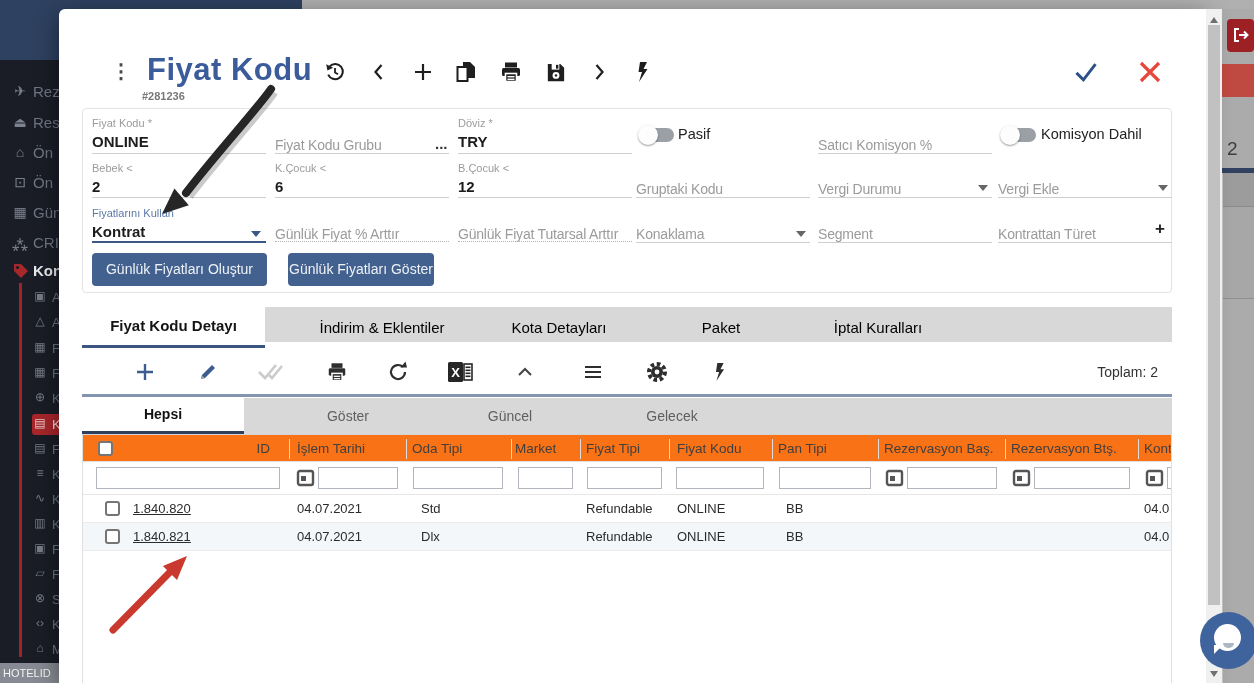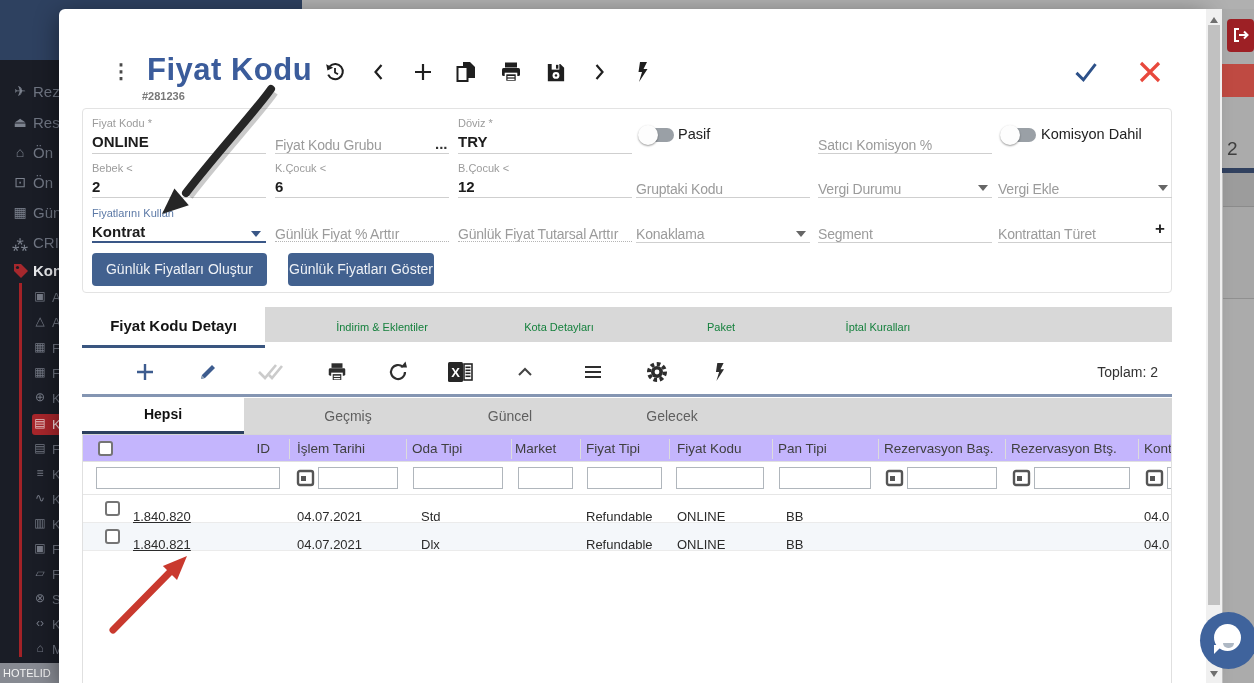--- a/index.html
+++ b/index.html
@@ -28,35 +28,35 @@
 .uline{position:absolute;height:1px;background:#cfcfcf}
 .uline.dotted{background:none;border-bottom:1px dotted #b5b5b5}
 .uline.focus{height:2px;background:#3a5787}
 .dd{position:absolute;width:0;height:0;border-left:5px solid transparent;border-right:5px solid transparent;border-top:6px solid #666}
 .btn{position:absolute;top:144px;height:33px;background:#42618f;color:#eef1f6;font-size:14px;border:none;border-radius:4px;text-align:center;line-height:33px;white-space:nowrap}
 .toggle{position:absolute;width:34px;height:14px;background:#9aa0a6;border-radius:7px}
 .toggle .knob{position:absolute;left:-2px;top:-3px;width:20px;height:20px;background:#fdfdfd;border-radius:50%;box-shadow:0 1px 2px rgba(0,0,0,.4)}
 .tlabel{position:absolute;font-size:14.5px;color:#222}
 .tabsbar{left:23px;top:298px;width:1090px;height:35px;background:#d8d8d8}
 .tab-active{position:absolute;left:0;top:0;width:183px;height:41px;background:#fff;border-bottom:3px solid #3a5680;font-size:15px;font-weight:bold;color:#141414;text-align:center;line-height:38px}
-.tab{position:absolute;top:0;height:41px;font-size:11px;color:#15803d;line-height:41px;text-align:center;width:200px;margin-left:-100px}
+.tab{position:absolute;top:0;height:41px;font-size:15px;color:#000000;line-height:41px;text-align:center;width:200px;margin-left:-100px}
 .toolbar{left:23px;top:339px;width:1090px;height:49px;border-bottom:3px solid #8495b2}
 .ticon{position:absolute;top:10px;width:28px;height:28px;display:flex;align-items:center;justify-content:center}
 .total{position:absolute;right:14px;top:16px;font-size:14px;color:#333}
 .subtabs{left:23px;top:389px;width:1090px;height:39px;background:#d8d8d8}
 .stab-active{position:absolute;left:0;top:0;width:162px;height:36px;background:#fff;border-bottom:3px solid #2c405e;font-size:14px;font-weight:bold;color:#111;text-align:center;line-height:33px}
 .stab{position:absolute;top:0;height:36px;font-size:14px;color:#5f5f5f;line-height:36px;text-align:center;width:160px;margin-left:-80px}
 .tarea{left:23px;top:425px;width:1090px;height:249px;border-left:1px solid #e0e0e0;border-right:1px solid #e0e0e0;overflow:hidden}
-.thead{position:absolute;left:0;top:0;width:1089px;height:28px;background:#c4b5fd;border-top:1px solid #d5d5d5;border-bottom:1px solid #e0e0e0}
+.thead{position:absolute;left:0;top:0;width:1089px;height:28px;background:#f97316;border-top:1px solid #d5d5d5;border-bottom:1px solid #e0e0e0}
 .th{position:absolute;top:0;height:28px;font-size:13.5px;color:#3f3f3f;line-height:28px;white-space:nowrap}
 .colsep{position:absolute;top:4px;height:20px;width:1px;background:#dcdcdc}
 .frow{position:absolute;left:0;top:28px;width:1089px;height:33px;background:#fff;border-bottom:1px solid #e6e6e6}
 .finput{position:absolute;top:5px;height:22px;background:#fff;border:1px solid #b0b6bc}
 .drow{position:absolute;left:0;width:1089px;height:28px;border-bottom:1px solid #ebebeb;font-size:13px;color:#2b2b2b}
-.cell{position:absolute;top:8px;height:28px;line-height:28px;white-space:nowrap}
+.cell{position:absolute;top:0;height:28px;line-height:28px;white-space:nowrap}
 .cb{position:absolute;width:15px;height:15px;border:2px solid #757575;border-radius:3px;background:#fff}
 .idlink{text-decoration:underline;color:#2b2b2b}
 .sbar{left:1206px;top:9px;width:16px;height:674px;background:#f0f0f0}
 .sthumb{position:absolute;left:2px;top:16px;width:12px;height:580px;background:#c1c1c1}
 .sarrow{position:absolute;left:4px;width:0;height:0;border-left:4px solid transparent;border-right:4px solid transparent}
 .chat{left:1200px;top:612px;width:57px;height:57px;border-radius:50%;background:#3f639c}
 svg{display:block}
 </style>
 </head>
 <body>
@@ -403,21 +403,21 @@
     <div class="ticon" style="left:624px">
       <svg width="18" height="24" viewBox="0 0 20 24">
           <path d="M7 2 H14 L10.5 9 H14.5 L6 22 L9 12 H5.5 Z" fill="#2e2e2e"></path>
         </svg>
     </div>
     <div class="total">Toplam: 2</div>
   </div>
 
   <div class="abs subtabs">
     <div class="stab-active">Hepsi</div>
-    <div class="stab" style="left:266px">Geçmiş</div>
+    <div class="stab" style="left:266px">Göster</div>
     <div class="stab" style="left:428px">Güncel</div>
     <div class="stab" style="left:590px">Gelecek</div>
   </div>
 
   <div class="abs tarea">
     <div class="thead">
       <div class="cb" style="left:15px;top:6px"></div>
       <div class="th" style="left:107px;width:80px;text-align:right">ID</div>
       <div class="th" style="left:214px">İşlem Tarihi</div>
       <div class="th" style="left:329px">Oda Tipi</div>

